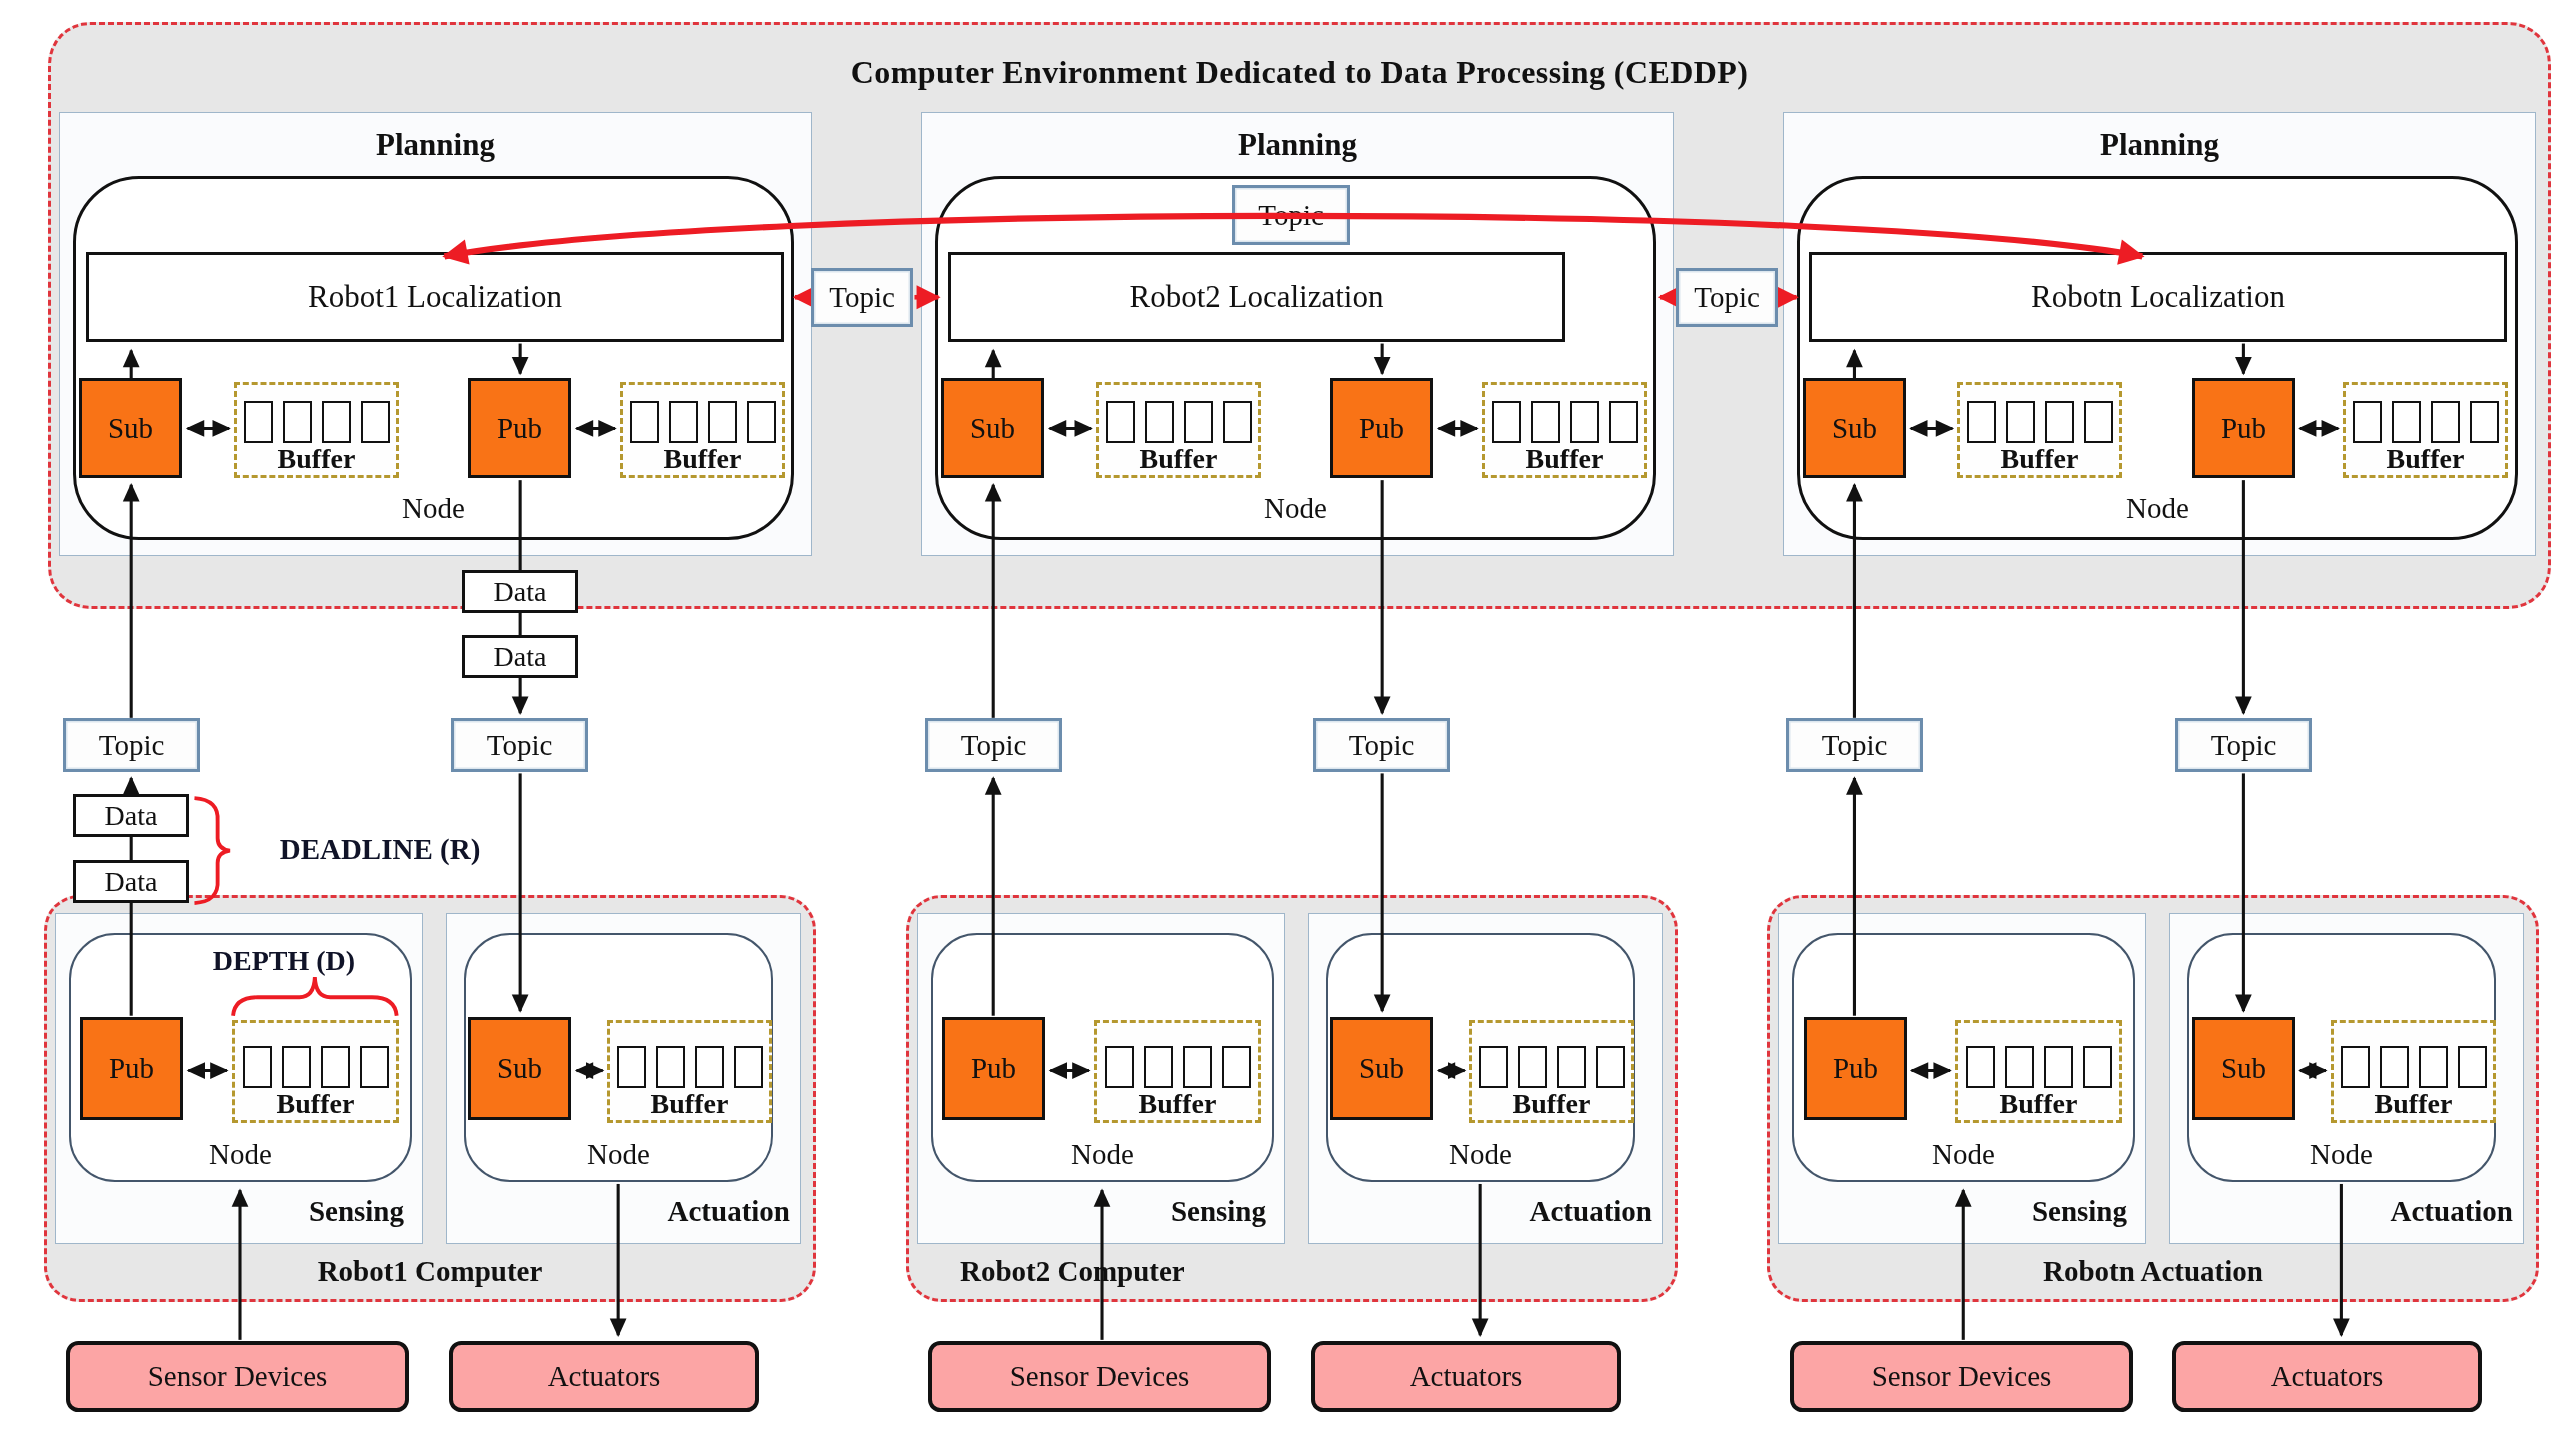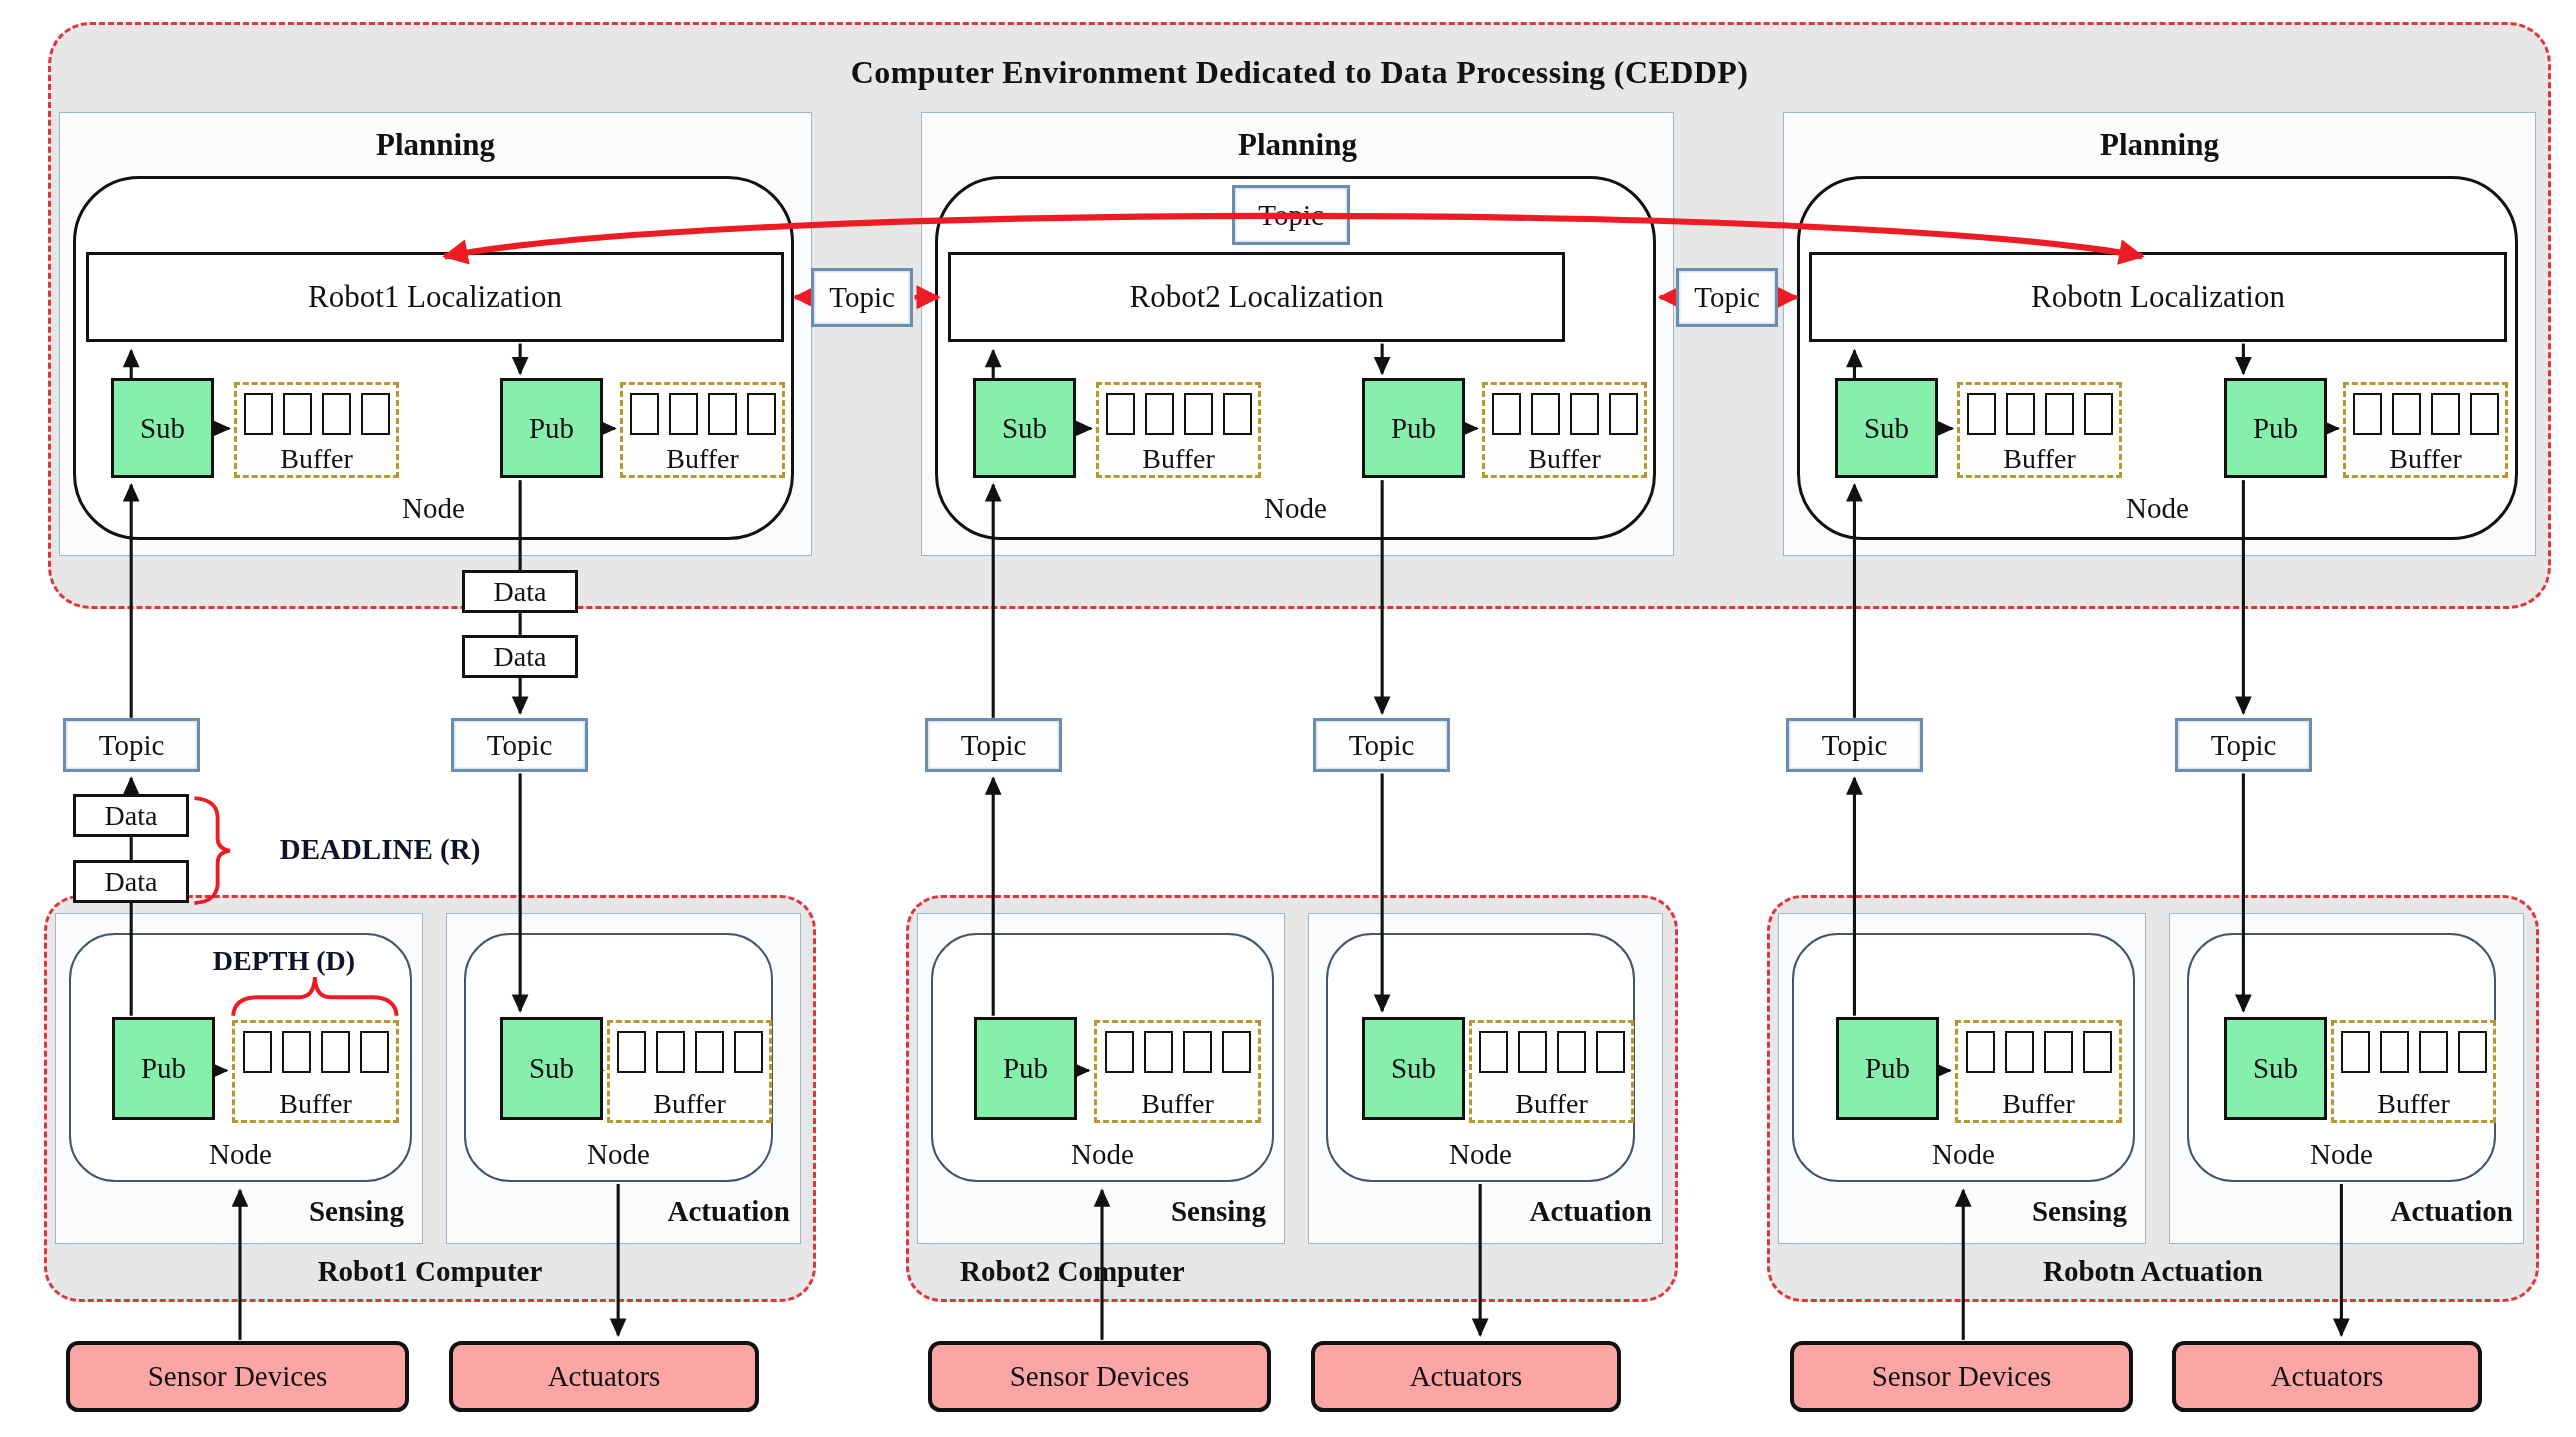--- a/index.html
+++ b/index.html
@@ -14,25 +14,25 @@
   .ceddp{background:#e7e7e7;border:3.1px dashed #e0353d;border-radius:42px;z-index:0;}
   .rc{background:#e7e7e7;border:3.1px dashed #e0353d;border-radius:35px;z-index:0;}
   
   .panel{background:#fafbfd;border:1.5px solid #9fb6ca;z-index:1;}
   .subpanel{background:#fbfcfd;border:1.5px solid #9fb6ca;z-index:1;}
   
   .nodebox{background:#ffffff;border:3.1px solid #111;border-radius:66px;z-index:1;}
   .rcnode{background:#ffffff;border:2.3px solid #44566b;border-radius:46px;z-index:1;}
   
   .bar{background:#ffffff;border:3.9px solid #111;z-index:3;font-size:31px;}
-  .smallbox{background:#86efac;border:3.9px solid #111;z-index:3;font-size:29px;margin-left:32px;}
+  .smallbox{background:#f97316;border:3.9px solid #111;z-index:3;font-size:29px;}
   .databox{background:#ffffff;border:3.1px solid #111;z-index:3;font-size:28px;}
   .topic{background:#fdfdfd;border:3.1px solid #6c8dad;box-shadow:0 0 0 1.5px #dce6ee inset;z-index:3;font-size:29px;}
   .devbox{background:#fca5a5;border:4.6px solid #111;border-radius:12.3px;z-index:3;font-size:29px;}
-  .bufbox{background:#fefefe;border:3.1px dashed #b5982f;z-index:3;display:flex;flex-direction:column;align-items:center;justify-content:space-between;padding-top:7.7px;font-size:28px;}
+  .bufbox{background:#fefefe;border:3.1px dashed #b5982f;z-index:3;display:flex;flex-direction:column;align-items:center;justify-content:flex-end;padding-top:7.7px;font-size:28px;font-weight:bold;}
   .slots{display:flex;gap:10px;}
   .slot{width:29px;height:42px;border:2.3px solid #111;background:#fff;box-sizing:border-box;}
   .buflabel{margin-top:1.5px;line-height:1.1;}
   
   .lbl{z-index:3;font-size:29px;text-align:center;pointer-events:none;}
   .blbl{z-index:3;font-size:29px;font-weight:bold;pointer-events:none;}
   .ptitle{z-index:2;font-size:31px;font-weight:bold;text-align:center;}
   .maintitle{z-index:2;font-size:32px;font-weight:bold;text-align:center;letter-spacing:0.4px;}
   .redlbl{color:#101328;}
   svg.layer{position:absolute;left:0;top:0;z-index:2;}

